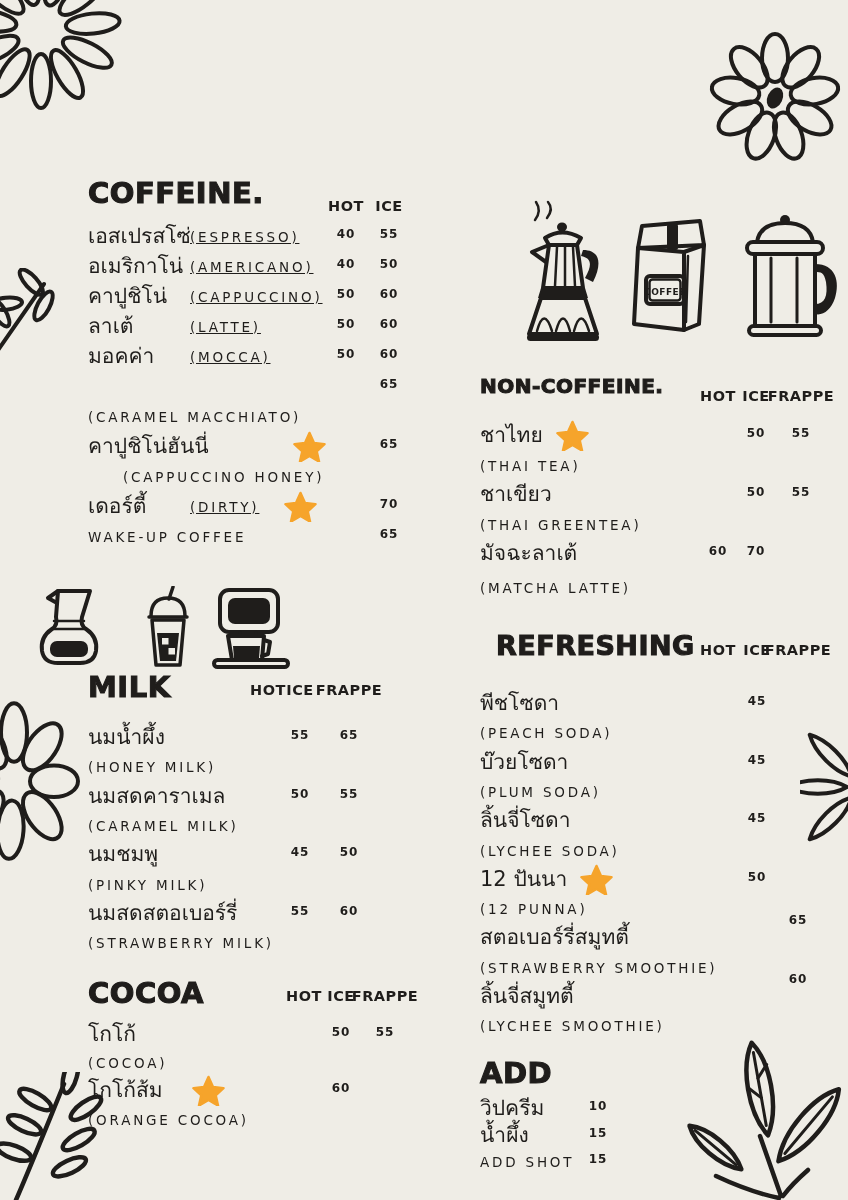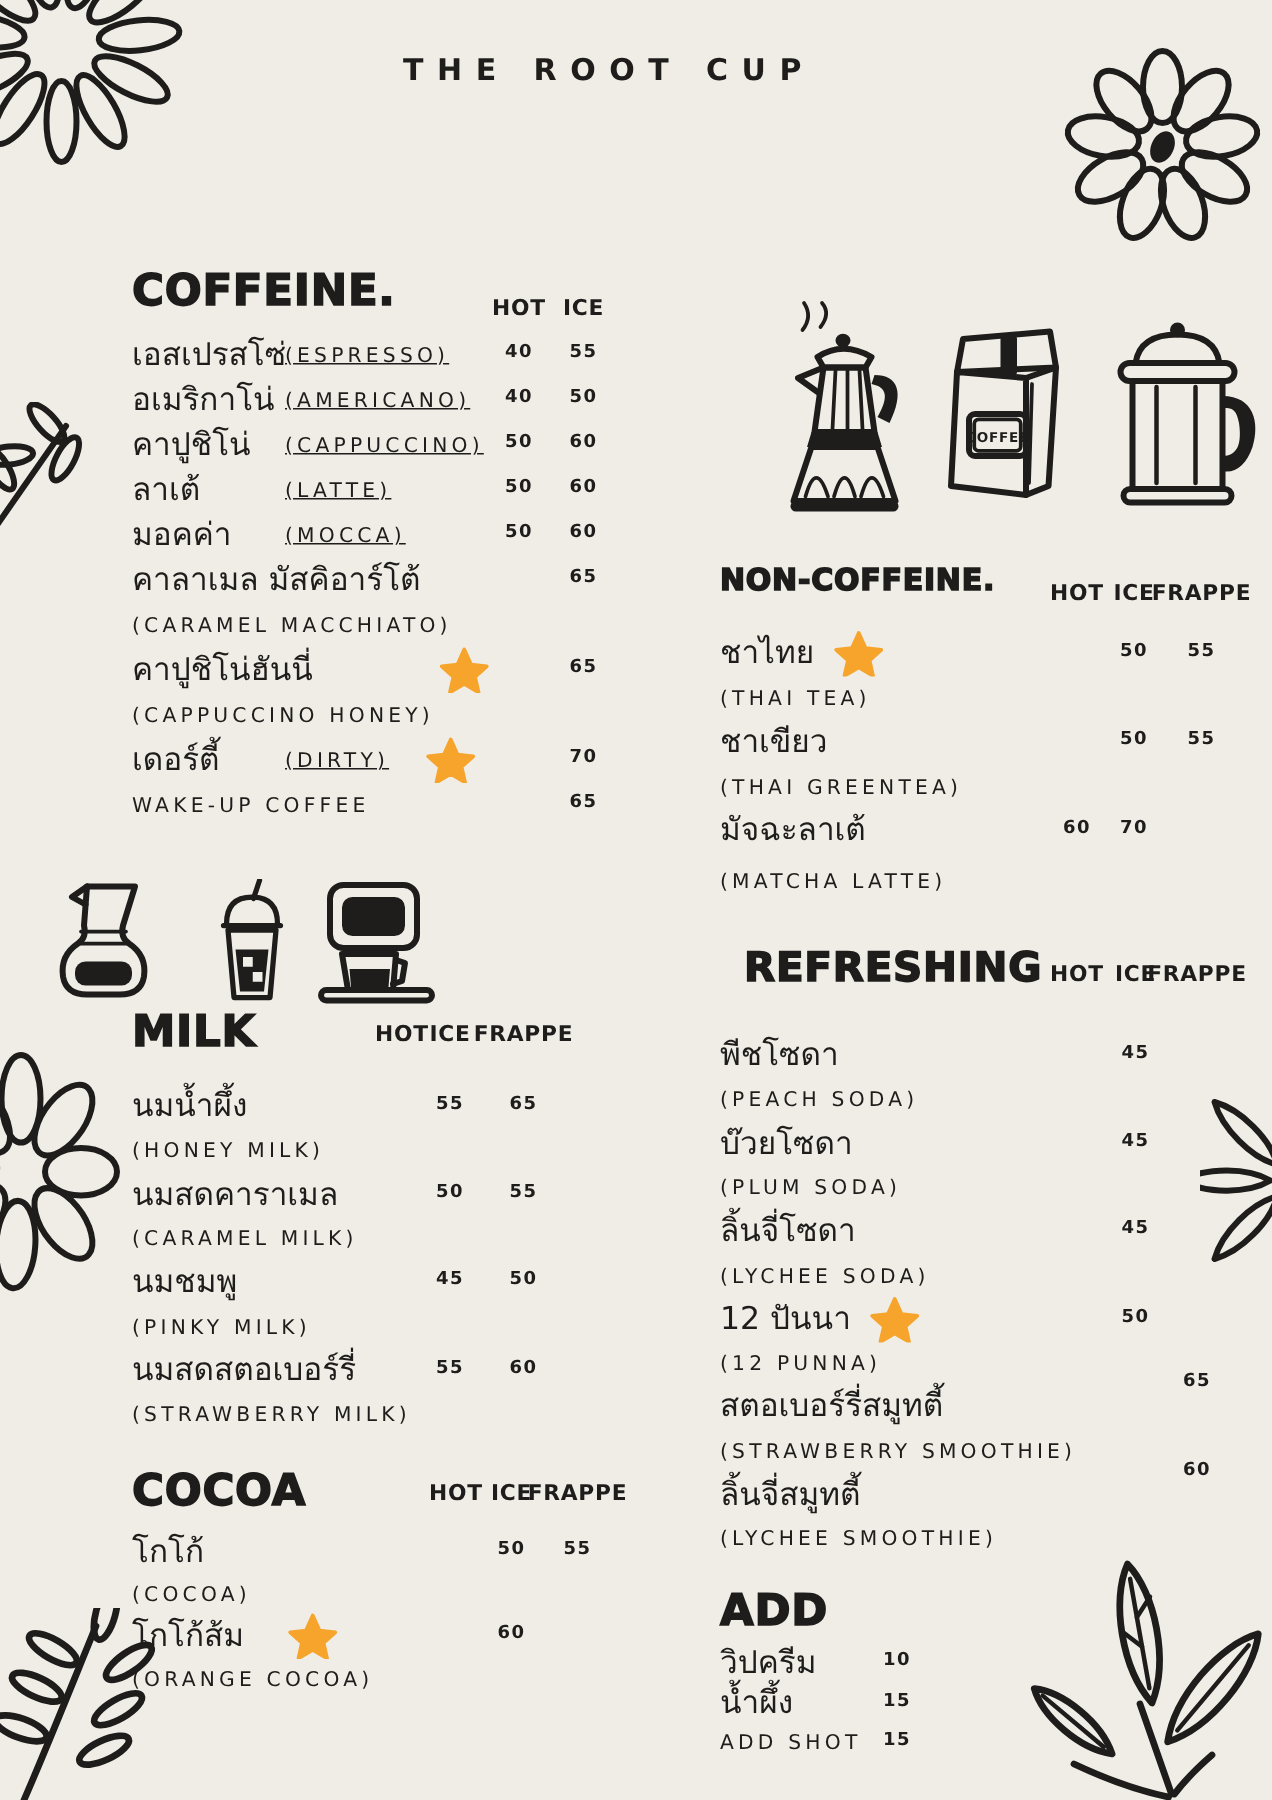--- a/index.html
+++ b/index.html
@@ -32,40 +32,39 @@
   .price.raise{top:-12px;}
   .star{position:absolute;top:-3px;}
   svg.doodle{position:absolute;}
   svg.doodle *{vector-effect:non-scaling-stroke;}
 </style>
 </head>
 <body>
 
 <div class="canvas">
 
-  <div class="shop-name">THE ROOT CUP</div>
 
   <section class="menu-section" id="sec-coffeine" style="left: 88px; top: 176px; width: 340px;">
     <h2 class="sec-title">COFFEINE.</h2>
     <div class="cols" style="top: 22px;">
         <span style="left: 258px;">HOT</span>
         <span style="left: 301px;">ICE</span>
       </div>
     <div class="rows">
         <div class="row" style="top: 48px;"><span class="main-thai">เอสเปรสโซ่</span><span class="inline-en" style="left: 102px;">(ESPRESSO)</span><span class="price" style="left: 258px;">40</span><span class="price" style="left: 301px;">55</span></div>
         <div class="row" style="top: 78px;"><span class="main-thai">อเมริกาโน่</span><span class="inline-en" style="left: 102px;">(AMERICANO)</span><span class="price" style="left: 258px;">40</span><span class="price" style="left: 301px;">50</span></div>
         <div class="row" style="top: 108px;"><span class="main-thai">คาปูชิโน่</span><span class="inline-en" style="left: 102px;">(CAPPUCCINO)</span><span class="price" style="left: 258px;">50</span><span class="price" style="left: 301px;">60</span></div>
         <div class="row" style="top: 138px;"><span class="main-thai">ลาเต้</span><span class="inline-en" style="left: 102px;">(LATTE)</span><span class="price" style="left: 258px;">50</span><span class="price" style="left: 301px;">60</span></div>
         <div class="row" style="top: 168px;"><span class="main-thai">มอคค่า</span><span class="inline-en" style="left: 102px;">(MOCCA)</span><span class="price" style="left: 258px;">50</span><span class="price" style="left: 301px;">60</span></div>
-        <div class="row" style="top: 198px;"><span class="main-thai">คาลาเมล มัสคิอาร์โต้</span><span class="price" style="left: 301px;">65</span></div>
+        <div class="row" style="top: 198px;"><span class="price" style="left: 301px;">65</span></div>
         <div class="row" style="top: 228px;"><span class="main-latin">(CARAMEL MACCHIATO)</span></div>
         <div class="row" style="top: 258px;"><span class="main-thai">คาปูชิโน่ฮันนี่</span><svg class="star" width="33" height="31" viewBox="0 0 33 31" style="left: 205px;">
     <path d="M16.5 2 L21 12 L31.5 13.2 L23.7 20.3 L26 30.5 L16.5 25 L7 30.5 L9.3 20.3 L1.5 13.2 L12 12 Z" fill="#F6A42B" stroke="#F6A42B" stroke-width="2.5" stroke-linejoin="round"></path>
   </svg><span class="price" style="left: 301px;">65</span></div>
-        <div class="row" style="top: 288px;"><span class="main-latin">(CAPPUCCINO HONEY)</span></div>
+        <div class="row" style="top: 288px; margin-left: 35px;"><span class="main-latin">(CAPPUCCINO HONEY)</span></div>
         <div class="row" style="top: 318px;"><span class="main-thai">เดอร์ตี้</span><span class="inline-en" style="left: 102px;">(DIRTY)</span><svg class="star" width="33" height="31" viewBox="0 0 33 31" style="left: 196px;">
     <path d="M16.5 2 L21 12 L31.5 13.2 L23.7 20.3 L26 30.5 L16.5 25 L7 30.5 L9.3 20.3 L1.5 13.2 L12 12 Z" fill="#F6A42B" stroke="#F6A42B" stroke-width="2.5" stroke-linejoin="round"></path>
   </svg><span class="price" style="left: 301px;">70</span></div>
         <div class="row" style="top: 348px;"><span class="main-latin">WAKE-UP COFFEE</span><span class="price" style="left: 301px;">65</span></div>
       </div>
   </section>
   <section class="menu-section" id="sec-milk" style="left: 88px; top: 670px; width: 340px;">
     <h2 class="sec-title">MILK</h2>
     <div class="cols" style="top: 12px;">
         <span style="left: 180px;">HOT</span>

